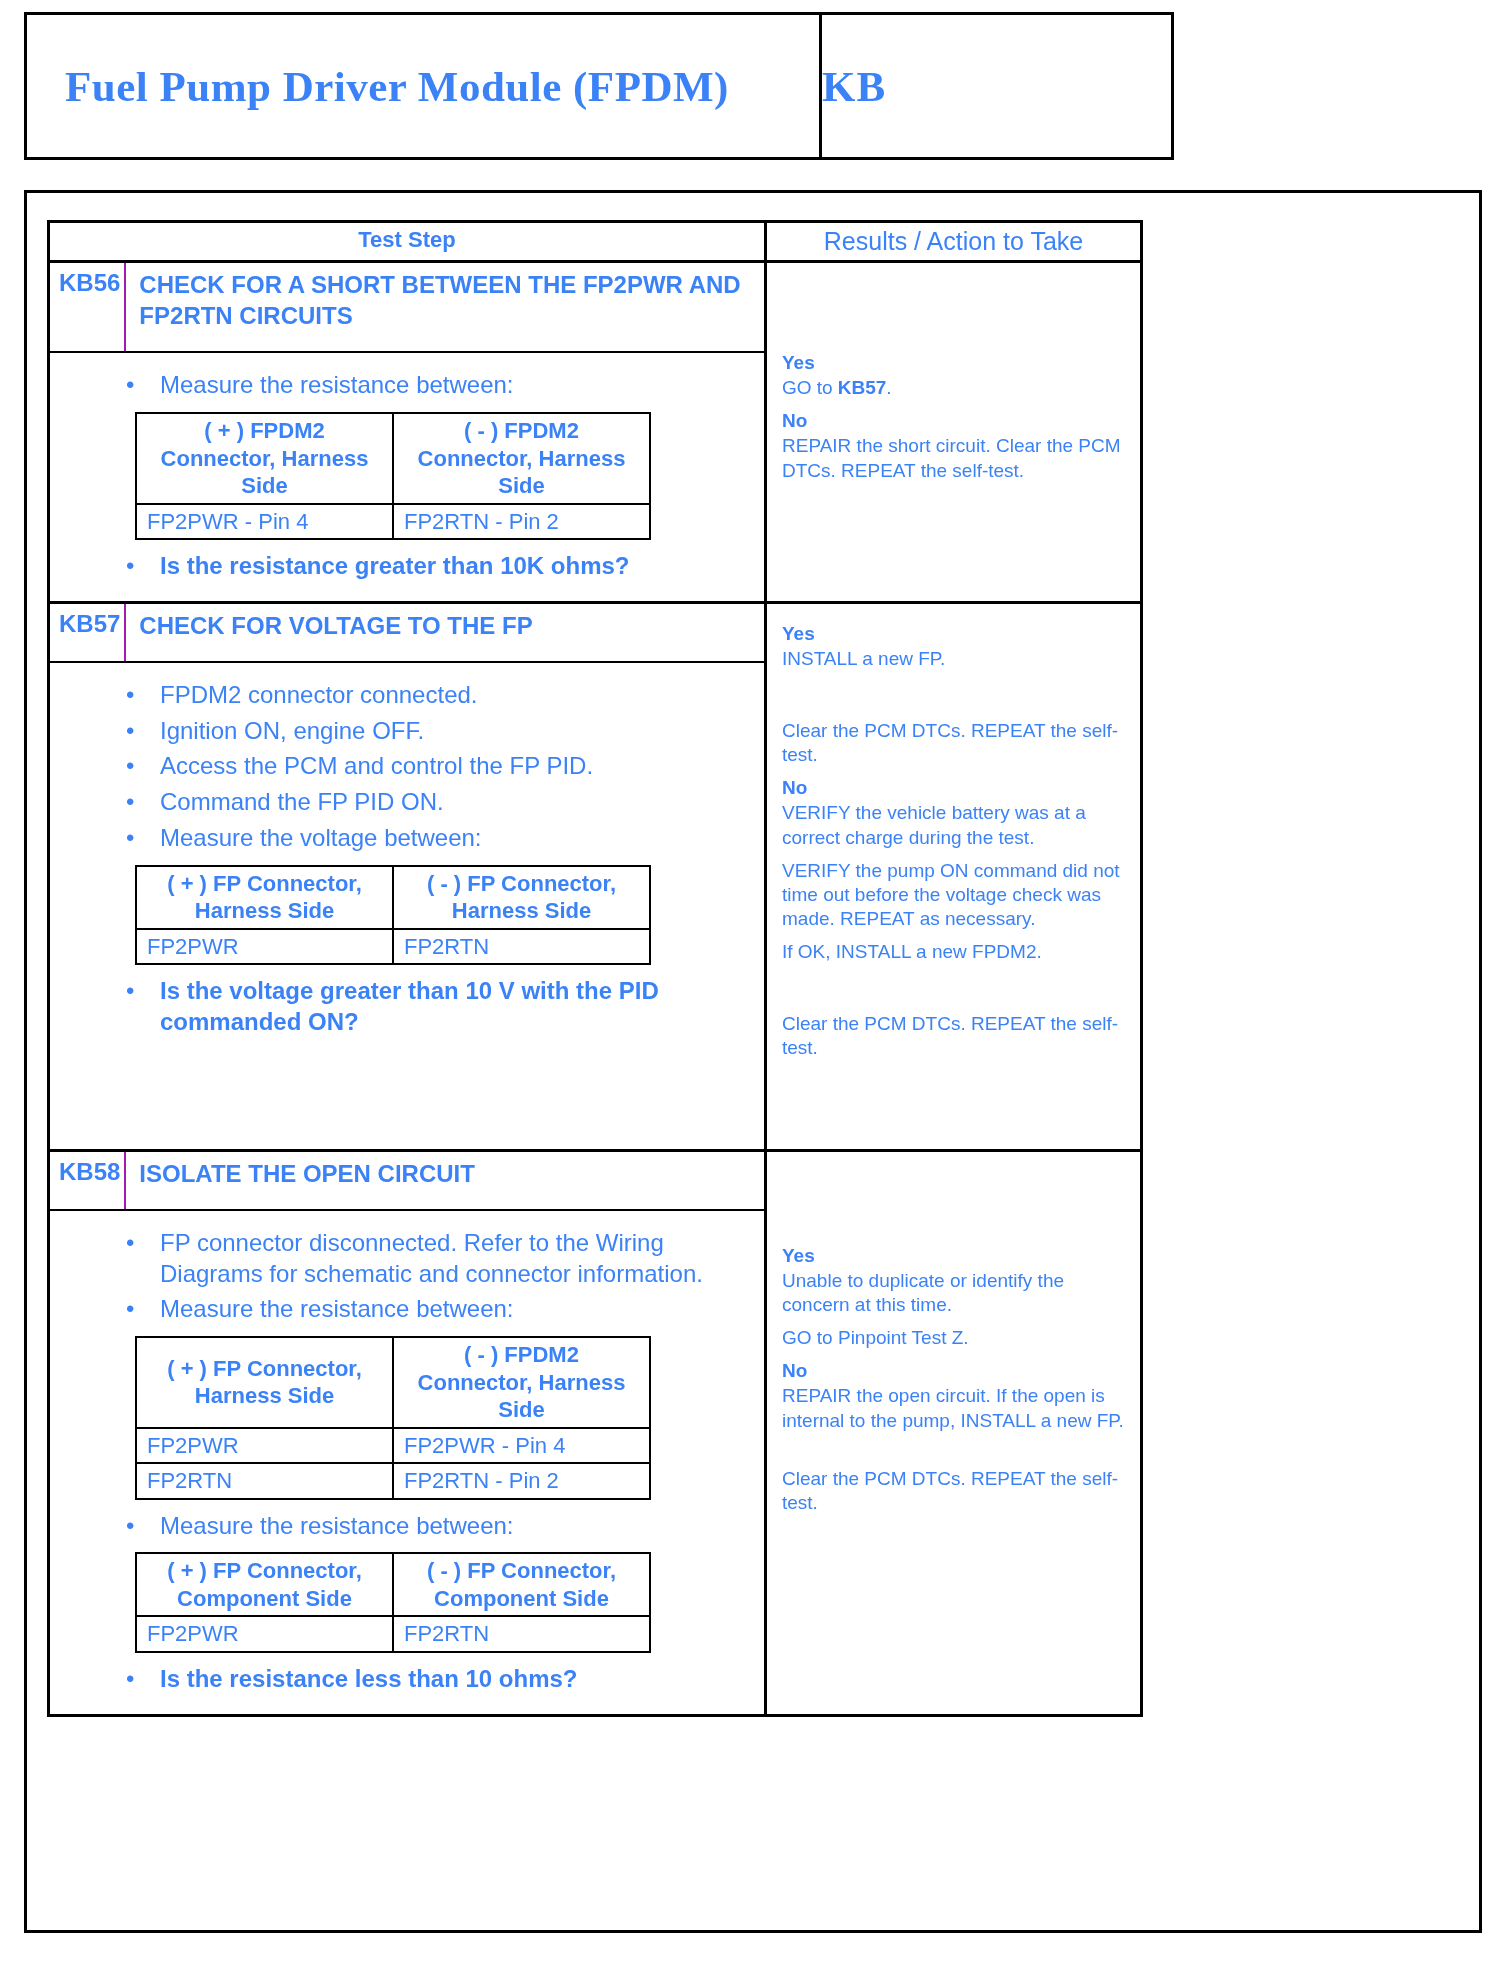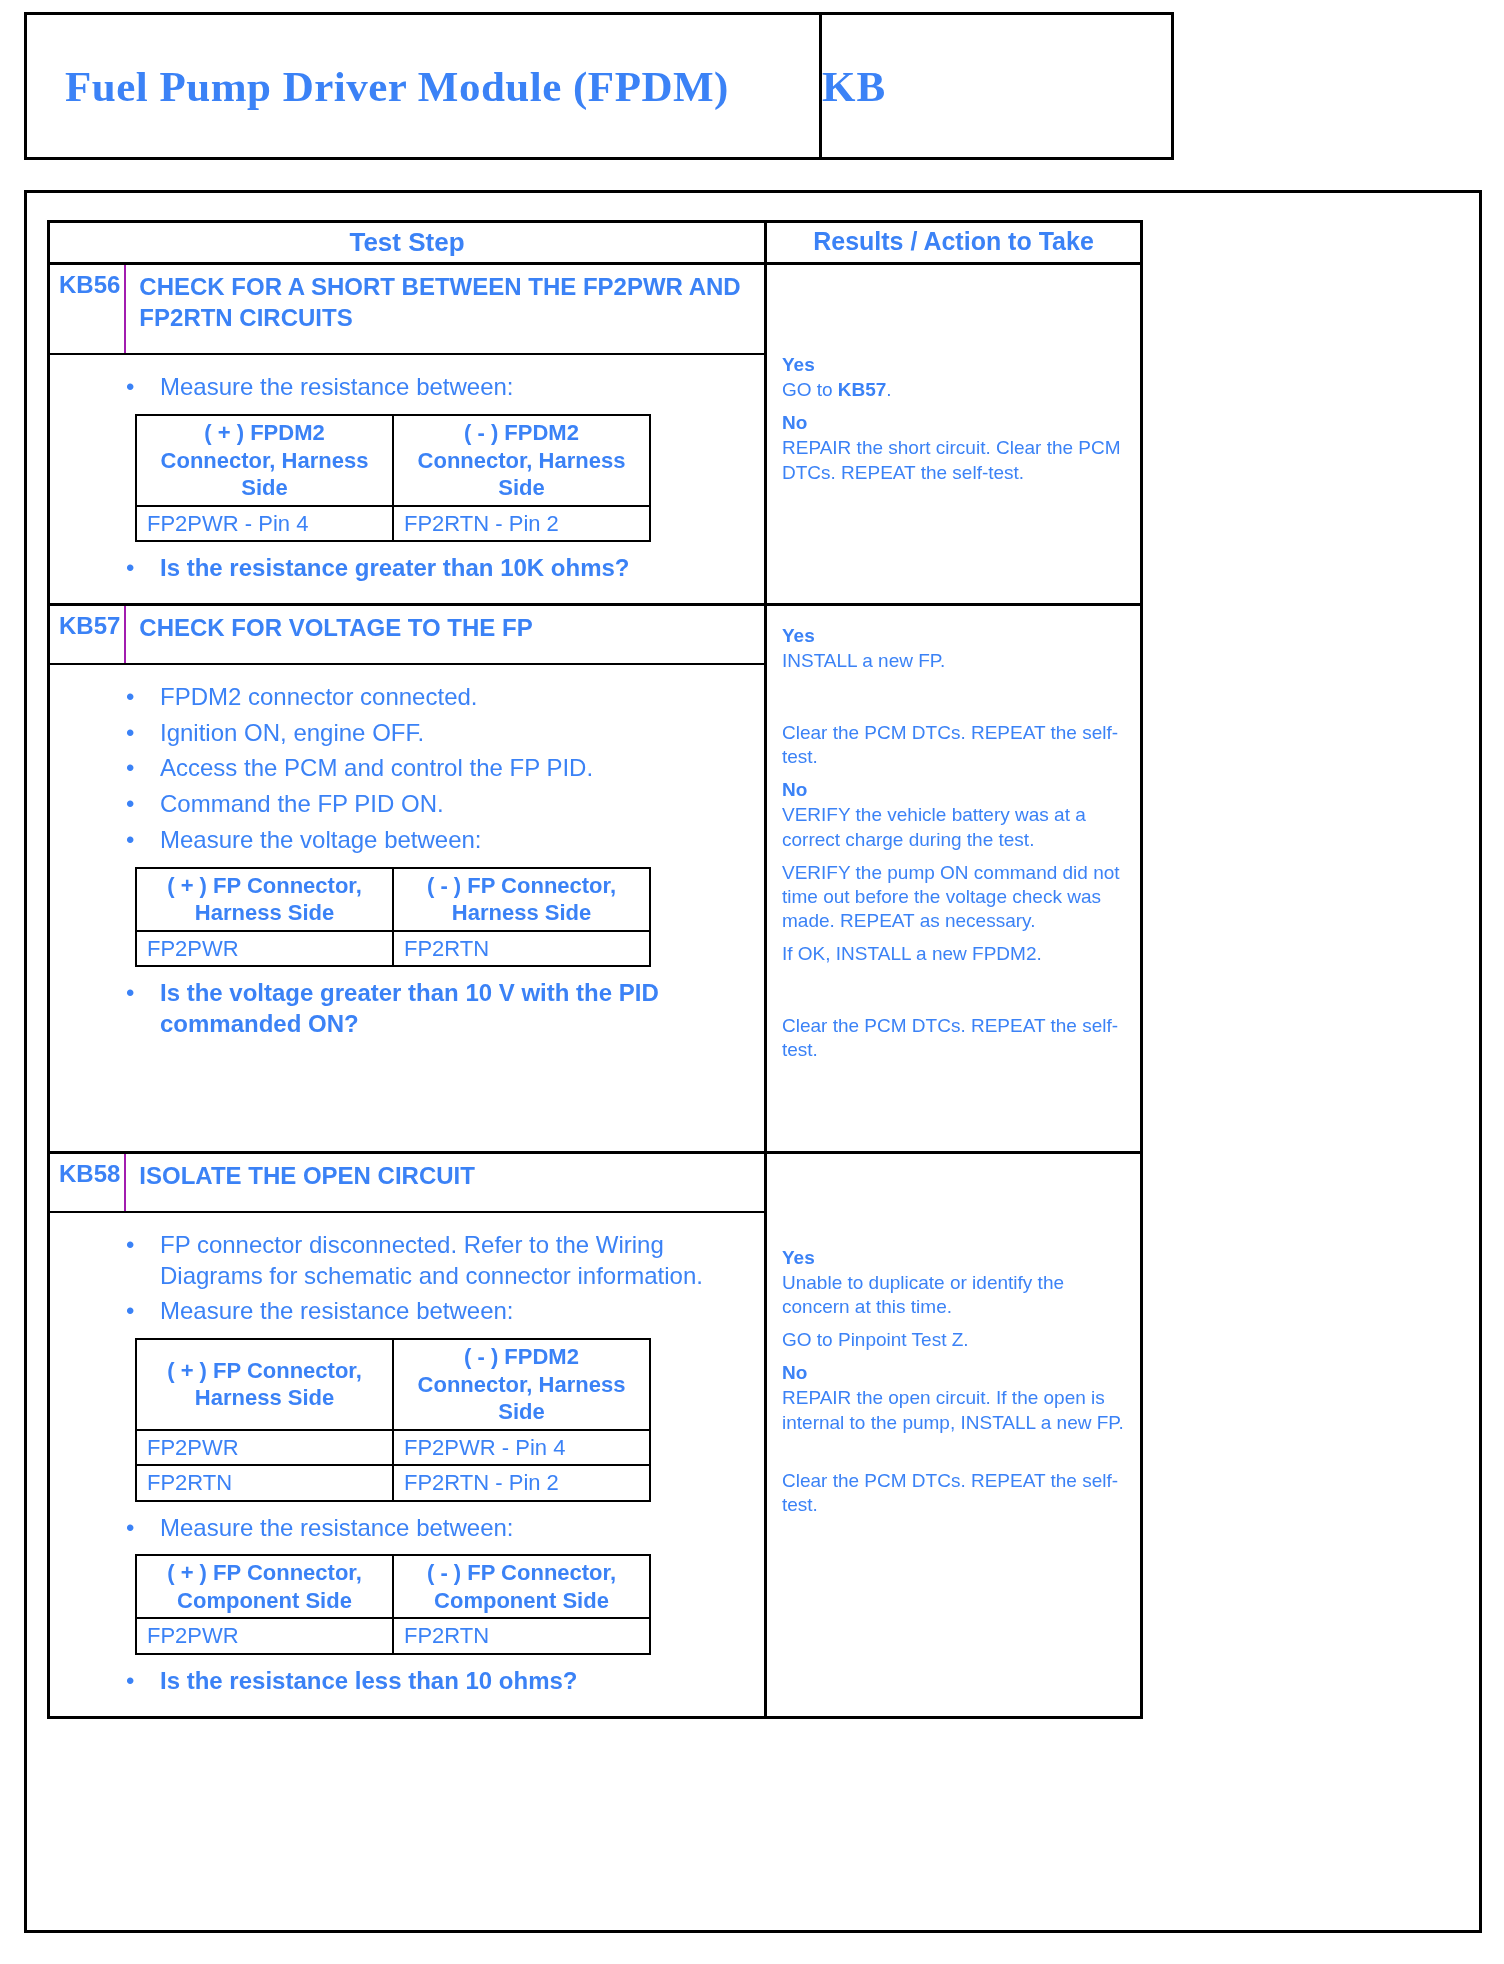--- a/index.html
+++ b/index.html
@@ -47,24 +47,24 @@
   
   .pp-table {
     position:absolute; left:20px; top:27px;
     width:1096px;
     border:3px solid #000;
     font-size:24px;
   }
   .pp-head { display:flex; border-bottom:3px solid #000; }
   .h-left {
     width:717px; border-right:3px solid #000;
-    text-align:center; font-weight:bold; font-size:26px;
+    text-align:center; font-weight:bold; font-size:22px;
     padding:4px 0;
   }
-  .h-right { flex:1; text-align:center; font-weight:bold; font-size:25px; padding:4px 0; }
+  .h-right { flex:1; text-align:center; font-weight:normal; font-size:25px; padding:4px 0; }
 
   .step-row { display:flex; border-bottom:3px solid #000; }
   .step-row:last-child { border-bottom:none; }
   .row-kb56 { min-height:238px; }
   .row-kb57 { min-height:548px; }
   .row-kb58 { min-height:416px; }
 
   .step-left { width:717px; border-right:3px solid #000; display:flex; flex-direction:column; }
   .titlebar { display:flex; border-bottom:2px solid #000; }
   .step-id {

